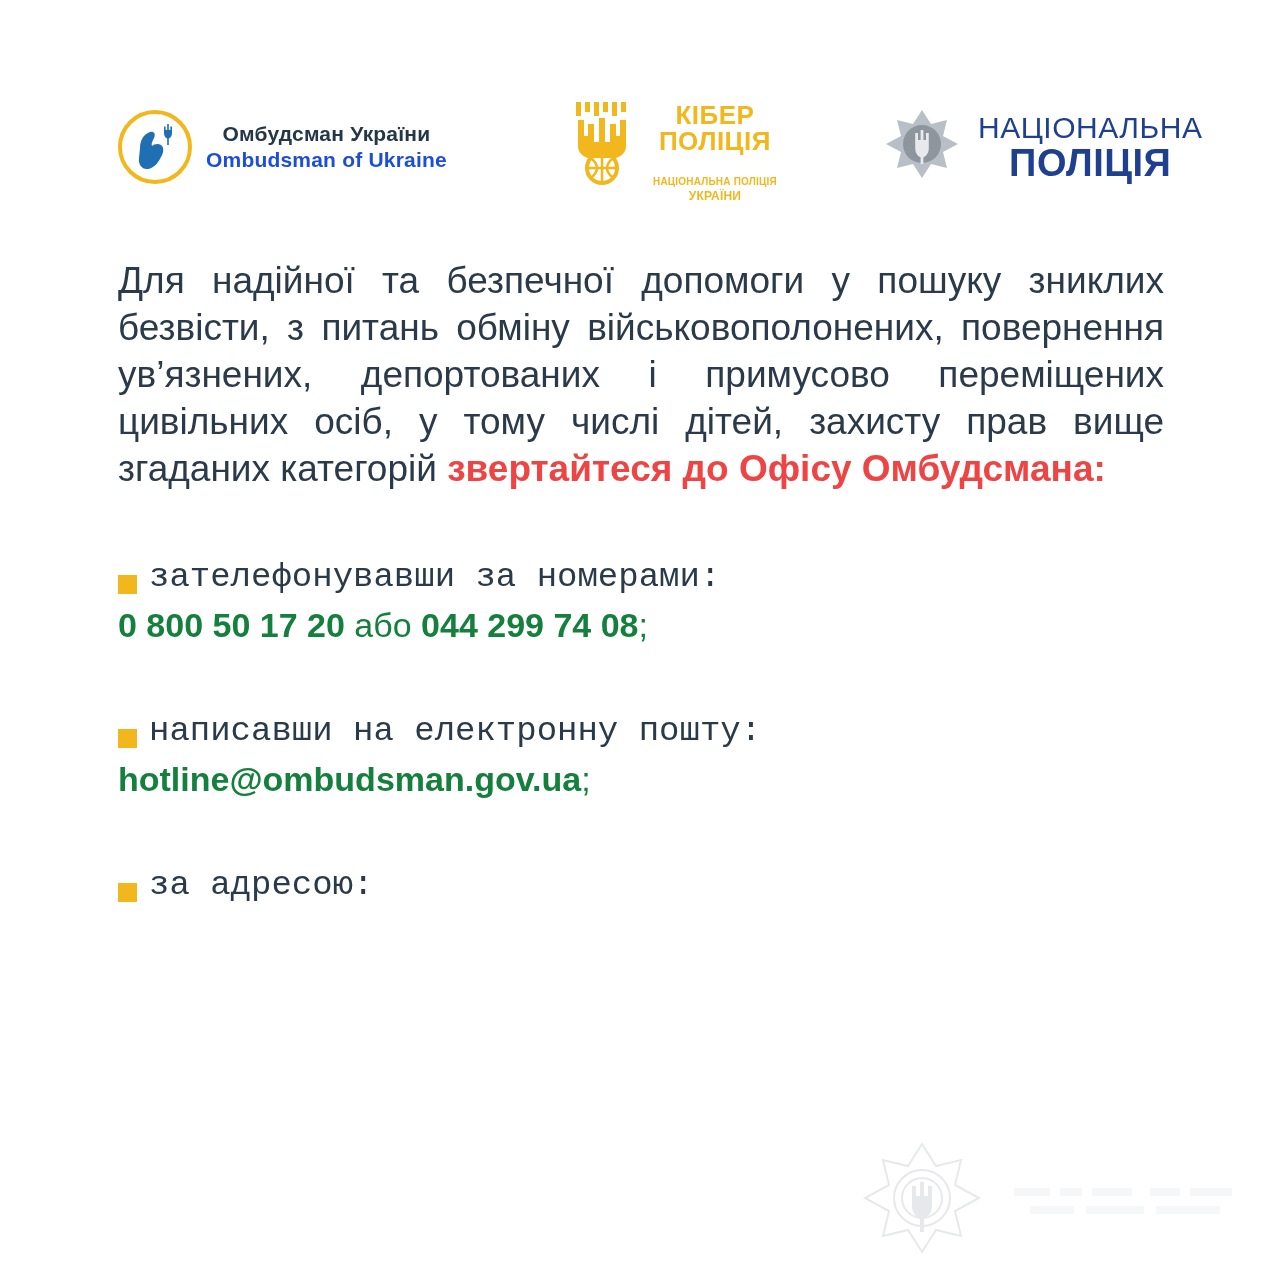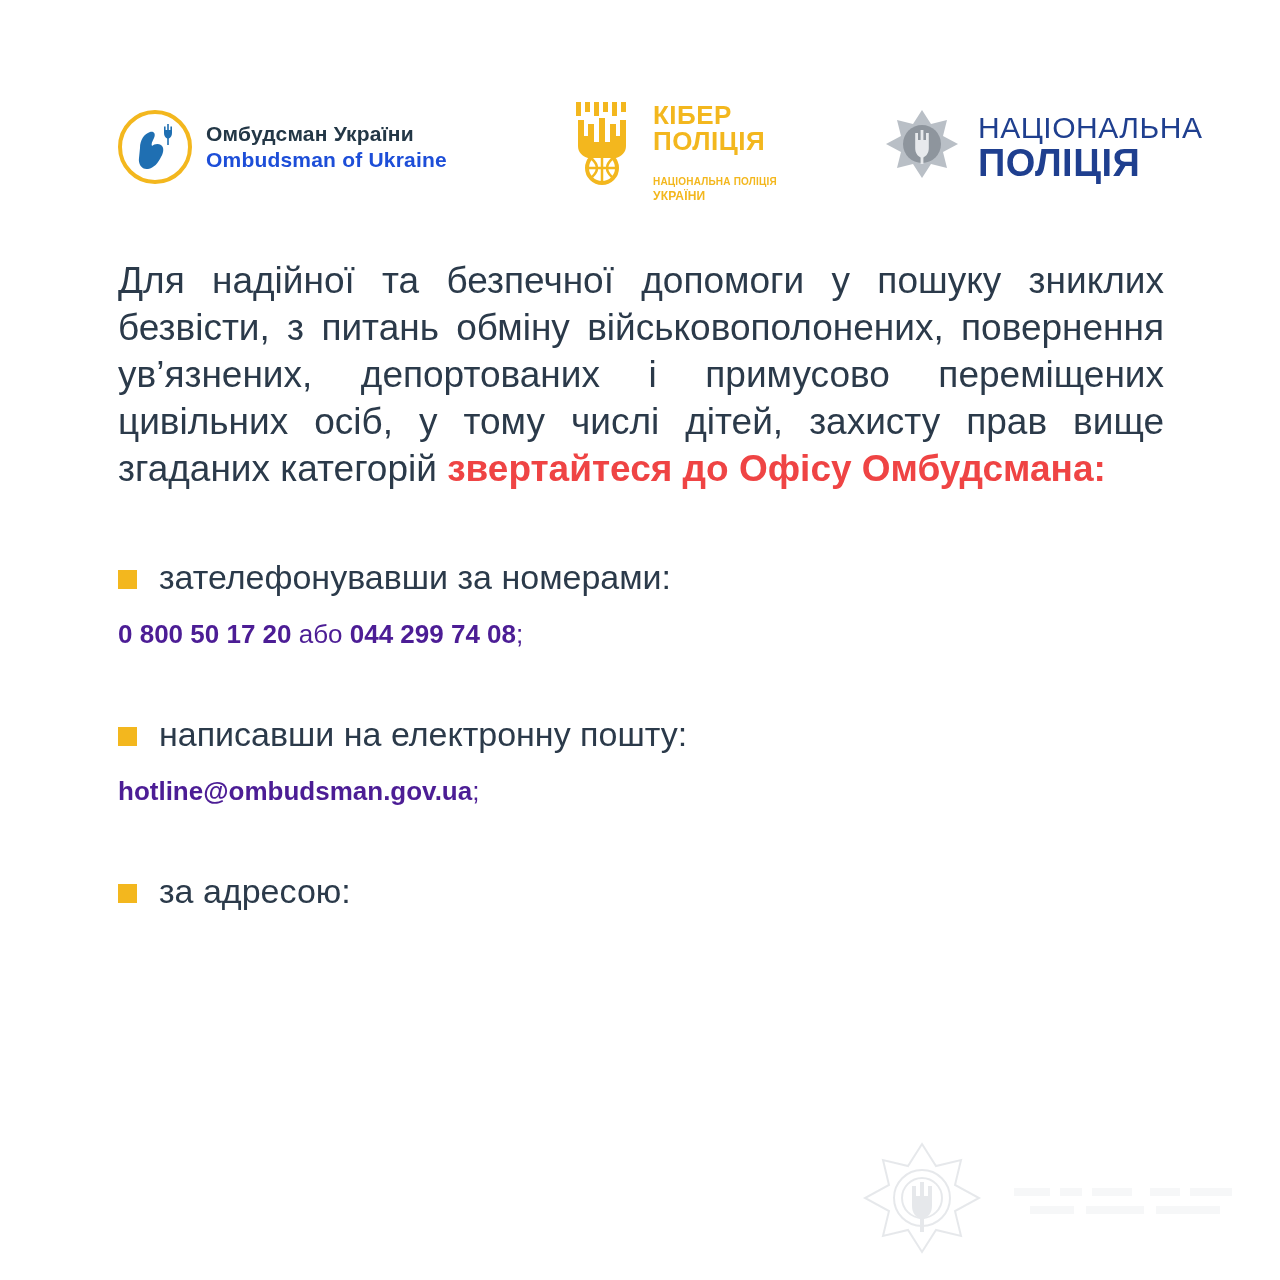--- a/index.html
+++ b/index.html
@@ -18,20 +18,21 @@
 
   
   .logo-bar {
     position: absolute;
     top: 100px;
     left: 0;
     width: 1134px;
     height: 100px;
     display: flex;
     align-items: center;
+    text-align: center;
   }
 
   
   .logo-ombudsman {
     position: absolute;
     left: 118px;
     top: 10px;
     display: flex;
     align-items: center;
     gap: 14px;
@@ -170,40 +171,41 @@
   }
 
   .bullets {
     margin-top: 62px;
   }
   .bullet-block {
     margin-bottom: 60px;
   }
   .bullet-line {
     display: flex;
-    align-items: flex-start;
-    gap: 22px;
+    align-items: center;
+    gap: 12px;
+    font-family: Liberation Mono, monospace;
   }
   .sq {
     width: 19px;
     height: 19px;
     background: #f3b71e;
     margin-top: 15px;
     flex: 0 0 auto;
   }
   .bullet-label {
     font-size: 34px;
     line-height: 1.3;
     color: #2b3a4a;
   }
   .bullet-value {
-    font-size: 26px;
+    font-size: 34px;
     line-height: 1.35;
-    color: #4c1d95;
-    margin-top: 18px;
+    color: #15803d;
+    margin-top: 4px;
   }
   .bullet-value b {
     font-weight: bold;
   }
   .bullet-value .plain {
     font-weight: normal;
   }
 
   
   .watermark {

